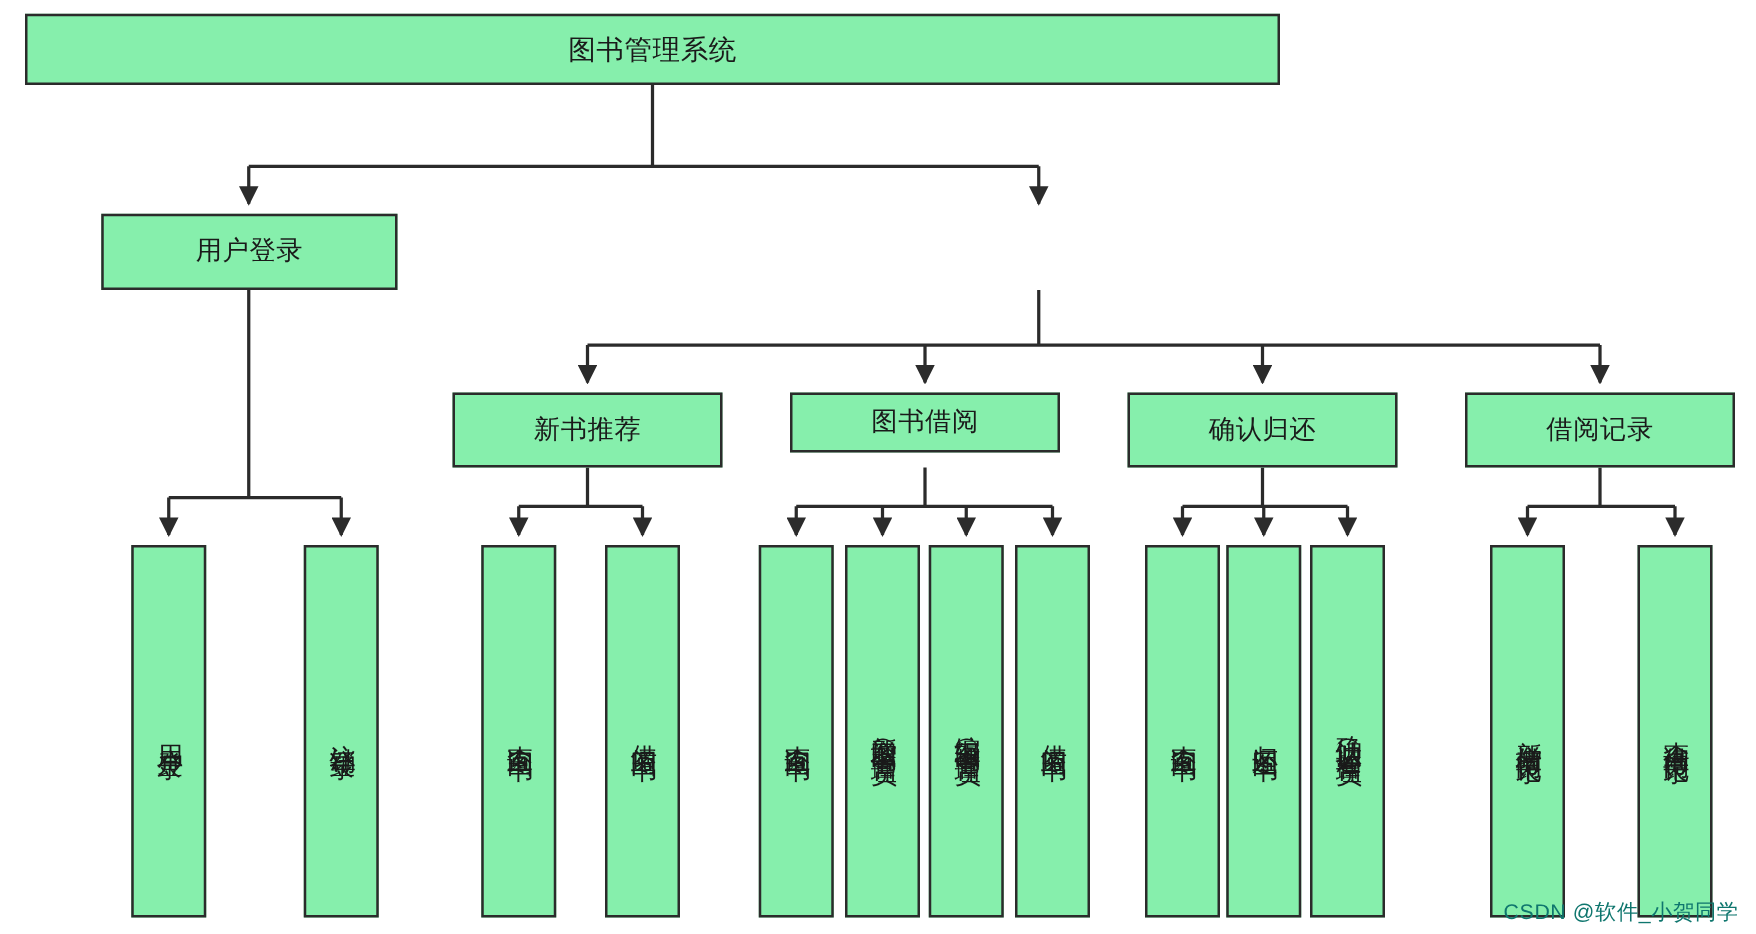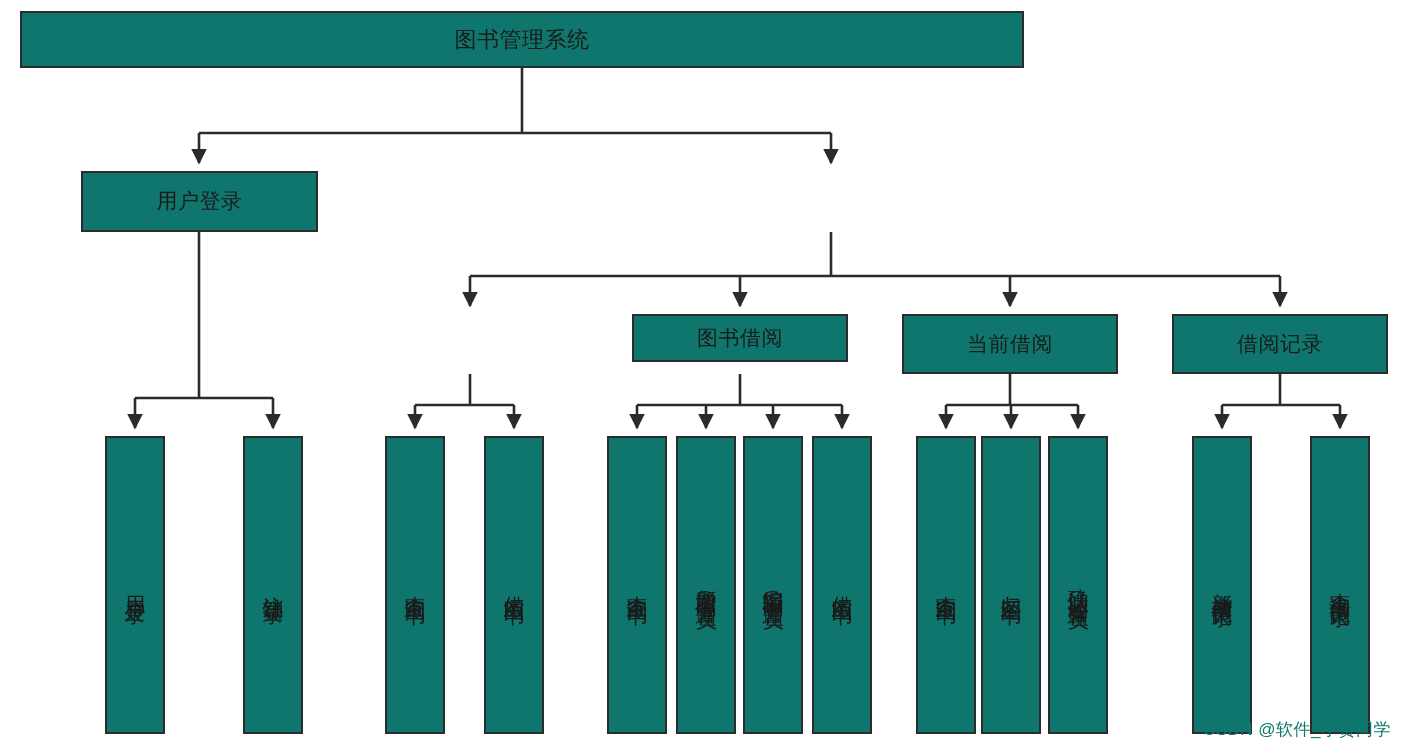--- a/index.html
+++ b/index.html
@@ -22,21 +22,21 @@
     position: absolute;
     left: 0;
     top: 0;
     width: 1405px;
     height: 747px;
     pointer-events: none;
   }
   .node {
     position: absolute;
     box-sizing: border-box;
-    background: #0f766e;
+    background: #86efac;
     border: 2px solid #2b2b2b;
     display: flex;
     align-items: center;
     justify-content: center;
     color: #1a1a1a;
     z-index: 2;
   }
   .node .label {
     display: block;
     text-align: center;
@@ -134,25 +134,28 @@
   </svg>
 
   <div class="node horiz root" style="left:20px; top:11px; width:1004px; height:57px;">
     <span class="label">图书管理系统</span>
   </div>
 
   <div class="node horiz" style="left:81px; top:171px; width:237px; height:61px;">
     <span class="label">用户登录</span>
   </div>
 
+  <div class="node horiz" style="left:362px; top:314px; width:216px; height:60px;">
+    <span class="label">新书推荐</span>
+  </div>
   <div class="node horiz" style="left:632px; top:314px; width:216px; height:48px;">
     <span class="label">图书借阅</span>
   </div>
   <div class="node horiz" style="left:902px; top:314px; width:216px; height:60px;">
-    <span class="label">当前借阅</span>
+    <span class="label">确认归还</span>
   </div>
   <div class="node horiz" style="left:1172px; top:314px; width:216px; height:60px;">
     <span class="label">借阅记录</span>
   </div>
 
   <div class="node vert" style="left:105px; top:436px; width:60px; height:298px;">
     <span class="label">用户登录</span>
   </div>
   <div class="node vert" style="left:243px; top:436px; width:60px; height:298px;">
     <span class="label">注销登录</span>

